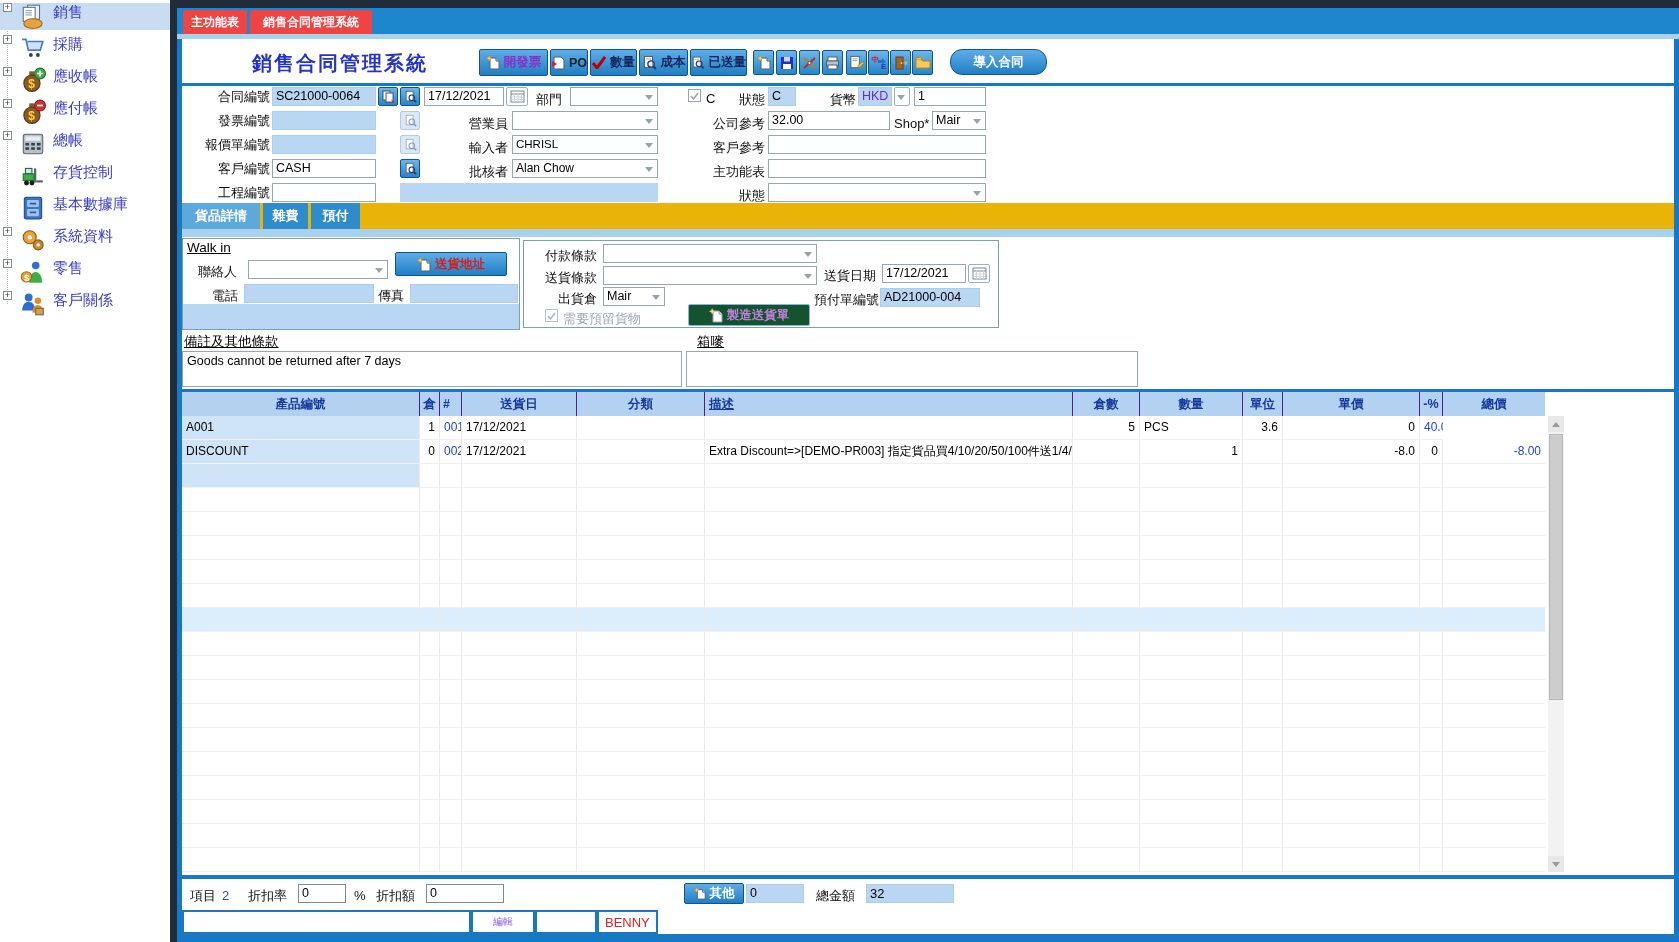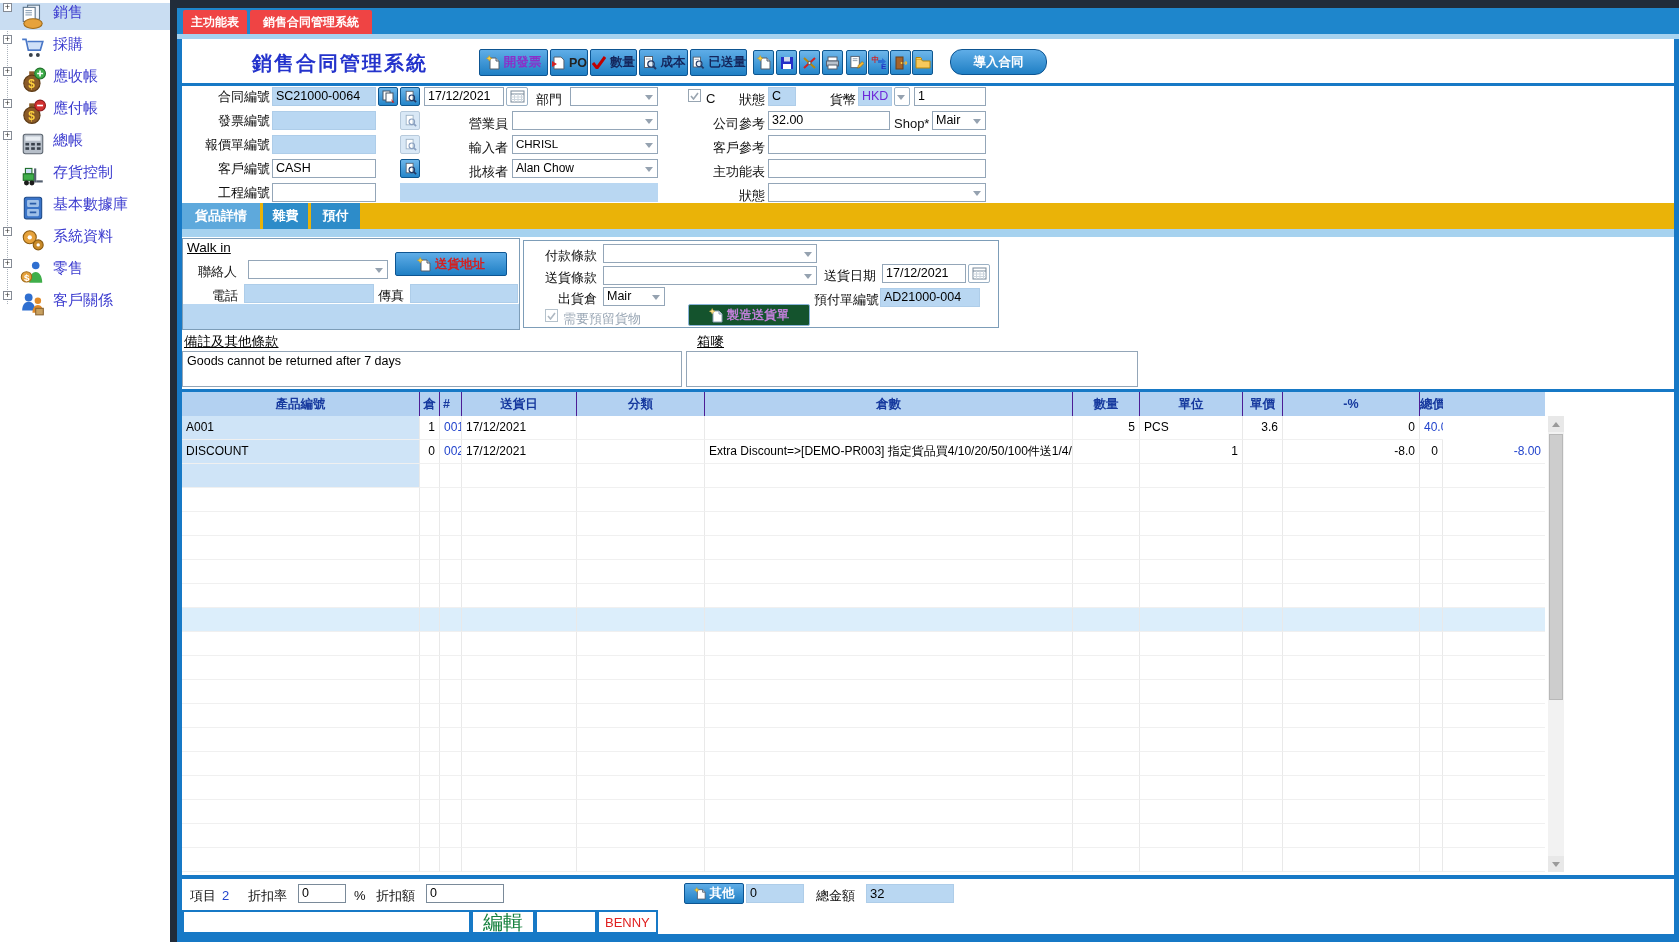--- a/index.html
+++ b/index.html
@@ -465,20 +465,21 @@
 <div class="a" style="left:686px;top:351px;width:452px;height:36px;border:1px solid #94a6b8;box-sizing:border-box;background:#fff"></div>
 
 <div class="a hline" style="left:182px;top:389px;width:1492px;height:3px"></div>
 
 <div class="a grid12" style="left:182px;top:392px;width:1363px;height:24px;background:#b3d1f1">
   <div class="hc">產品編號</div>
   <div class="hc">倉</div>
   <div class="hc" style="text-align:left;padding-left:3px">#</div>
   <div class="hc">送貨日</div>
   <div class="hc">分類</div>
+  <div class="hc" style="text-align:left;padding-left:4px;text-decoration:underline">描述</div>
   <div class="hc">倉數</div>
   <div class="hc">數量</div>
   <div class="hc">單位</div>
   <div class="hc">單價</div>
   <div class="hc">-%</div>
   <div class="hc" style="border-right:none">總價</div>
 </div>
 <div class="a" id="tbody" style="left:182px;top:416px;width:1363px;height:456px;overflow:hidden">
     <div class="grid12" style="height: 24px;">
       <div class="tc selcell">A001</div>
@@ -774,19 +775,19 @@
     </svg>
   <span>其他</span>
 </div>
 <div class="a fld lb" style="left:746px;top:884px;width:58px">0</div>
 <div class="a lbl" style="left:816px;top:886px">總金額</div>
 <div class="a fld lb" style="left:866px;top:884px;width:88px;font-size:13px">32</div>
 
 <div class="a" style="left:182px;top:910px;width:1492px;height:24px">
   <div class="statuscell" style="left:0;width:289px"></div>
   <div class="statuscell" style="left:289px;width:64px;justify-content:center">
-    <span style="color:#15803d;font-size:20px">編輯</span>
+    <span style="color:#8b5cf6;font-size:10px">編輯</span>
   </div>
   <div class="statuscell" style="left:353px;width:62px"></div>
   <div class="statuscell" style="left:415px;width:61px;padding-left:6px">
     <span style="color:#e02020;font-size:13px">BENNY</span>
   </div>
 </div>
 
 </body></html>

